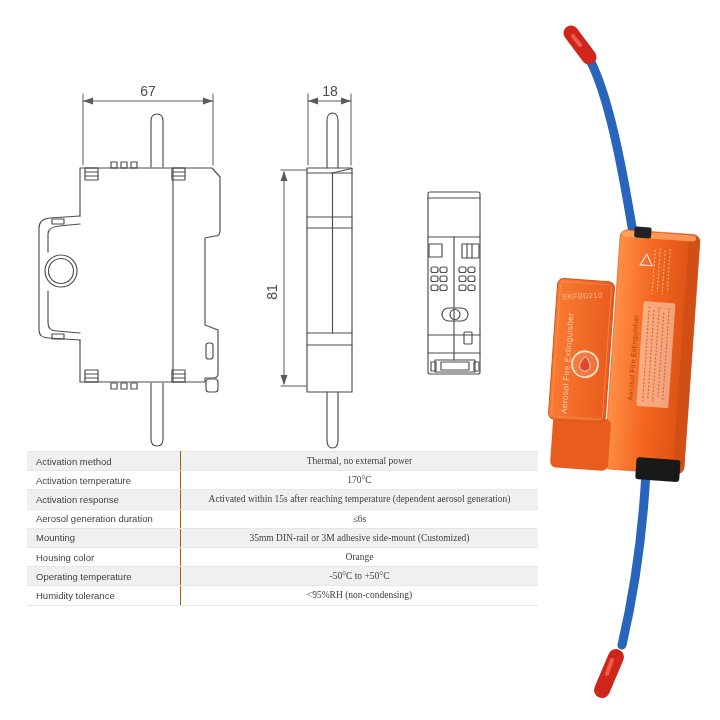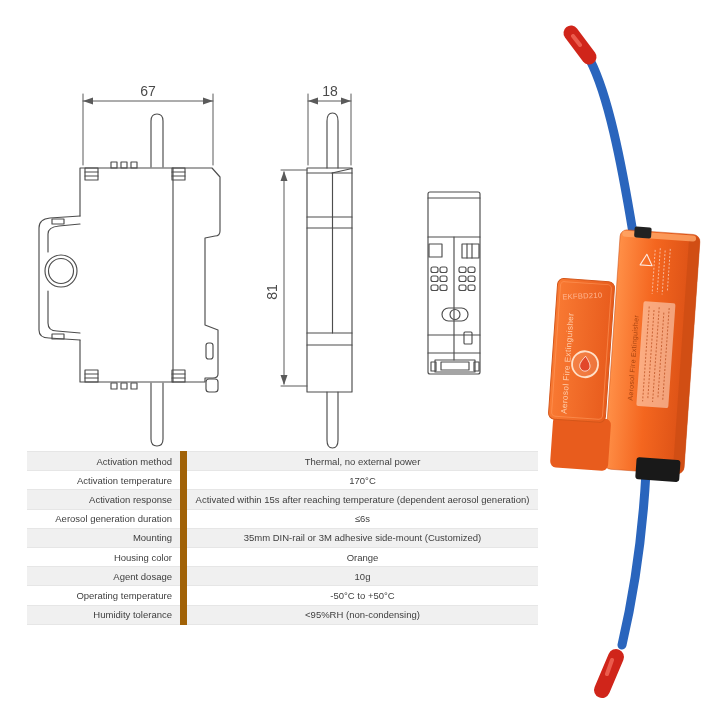--- a/index.html
+++ b/index.html
@@ -20,22 +20,22 @@
   
   table.specs{
     position:absolute;left:27px;top:451px;width:511px;
     border-collapse:collapse;table-layout:fixed;
     font-size:9.5px;color:#3e3e3e;border-top:1px solid #e6e6e6;
   }
   table.specs td{
     height:18.2px;padding:0 8px;border-bottom:1px solid #e6e6e6;
     white-space:nowrap;overflow:hidden;vertical-align:middle;
   }
-  table.specs td.label{width:136px;border-right:7px solid #a16207;text-align:right;padding-left:9px;}
-  table.specs td.value{text-align:center;}
+  table.specs td.label{width:136px;border-right:1px solid #a16207;text-align:left;padding-left:9px;}
+  table.specs td.value{text-align:center;font-family:Liberation Serif, serif;}
   table.specs tr:nth-child(odd){background:#f0f0f0;}
   table.specs tr:nth-child(even){background:#ffffff;}
 </style>
 </head>
 <body>
 
 <svg class="drawings" width="545" height="460" viewBox="0 0 545 460">
 
   <g>
 
@@ -233,24 +233,20 @@
     </tr>
     <tr>
       <td class="label">Mounting</td>
       <td class="value">35mm DIN-rail or 3M adhesive side-mount (Customized)</td>
     </tr>
     <tr>
       <td class="label">Housing color</td>
       <td class="value">Orange</td>
     </tr>
     <tr>
-      <td class="label">Agent dosage</td>
-      <td class="value">10g</td>
-    </tr>
-    <tr>
       <td class="label">Operating temperature</td>
       <td class="value">-50°C to +50°C</td>
     </tr>
     <tr>
       <td class="label">Humidity tolerance</td>
       <td class="value">&lt;95%RH (non-condensing)</td>
     </tr>
   </tbody>
 </table>
 

